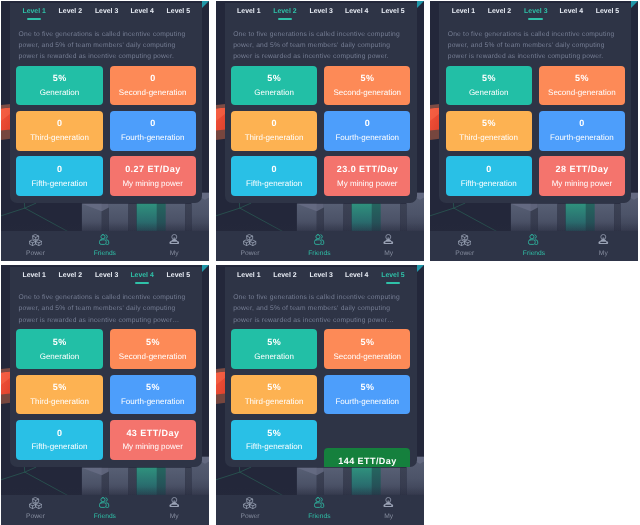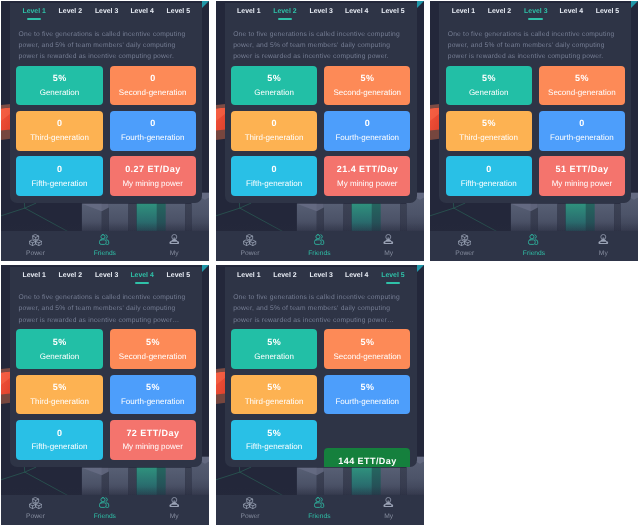--- a/index.html
+++ b/index.html
@@ -298,21 +298,21 @@
           </div>
           <div class="card" style="background: rgb(77, 158, 251); left: 93.2px; top: 45.4px;">
             <div class="v">0</div>
             <div class="l">Fourth-generation</div>
           </div>
           <div class="card" style="background: rgb(41, 192, 230); left: 0px; top: 90.8px;">
             <div class="v">0</div>
             <div class="l">Fifth-generation</div>
           </div>
           <div class="card" style="background: rgb(244, 116, 109); left: 93.2px; top: 90.8px;">
-            <div class="v">21.4 ETT/Day</div>
+            <div class="v">23.0 ETT/Day</div>
             <div class="l">My mining power</div>
           </div>
         </div>
       </div>
       <div class="corner-tri"></div>
       <div class="nav">
         <div class="navitem" style="left: 0px;">
           <div class="ic">
             <svg viewBox="0 0 66 62" width="13.4" height="12.6" style="display: block; margin: 0px auto;">
               <g fill="none" stroke="#9aa2b5" stroke-width="3.8" stroke-linejoin="round" stroke-linecap="round">
@@ -447,21 +447,21 @@
           </div>
           <div class="card" style="background: rgb(77, 158, 251); left: 93.2px; top: 45.4px;">
             <div class="v">0</div>
             <div class="l">Fourth-generation</div>
           </div>
           <div class="card" style="background: rgb(41, 192, 230); left: 0px; top: 90.8px;">
             <div class="v">0</div>
             <div class="l">Fifth-generation</div>
           </div>
           <div class="card" style="background: rgb(244, 116, 109); left: 93.2px; top: 90.8px;">
-            <div class="v">51 ETT/Day</div>
+            <div class="v">28 ETT/Day</div>
             <div class="l">My mining power</div>
           </div>
         </div>
       </div>
       <div class="corner-tri"></div>
       <div class="nav">
         <div class="navitem" style="left: 0px;">
           <div class="ic">
             <svg viewBox="0 0 66 62" width="13.4" height="12.6" style="display: block; margin: 0px auto;">
               <g fill="none" stroke="#9aa2b5" stroke-width="3.8" stroke-linejoin="round" stroke-linecap="round">
@@ -596,21 +596,21 @@
           </div>
           <div class="card" style="background: rgb(77, 158, 251); left: 93.2px; top: 45.4px;">
             <div class="v">5%</div>
             <div class="l">Fourth-generation</div>
           </div>
           <div class="card" style="background: rgb(41, 192, 230); left: 0px; top: 90.8px;">
             <div class="v">0</div>
             <div class="l">Fifth-generation</div>
           </div>
           <div class="card" style="background: rgb(244, 116, 109); left: 93.2px; top: 90.8px;">
-            <div class="v">72 ETT/Day</div>
+            <div class="v">43 ETT/Day</div>
             <div class="l">My mining power</div>
           </div>
         </div>
       </div>
       <div class="corner-tri"></div>
       <div class="nav">
         <div class="navitem" style="left: 0px;">
           <div class="ic">
             <svg viewBox="0 0 66 62" width="13.4" height="12.6" style="display: block; margin: 0px auto;">
               <g fill="none" stroke="#9aa2b5" stroke-width="3.8" stroke-linejoin="round" stroke-linecap="round">

